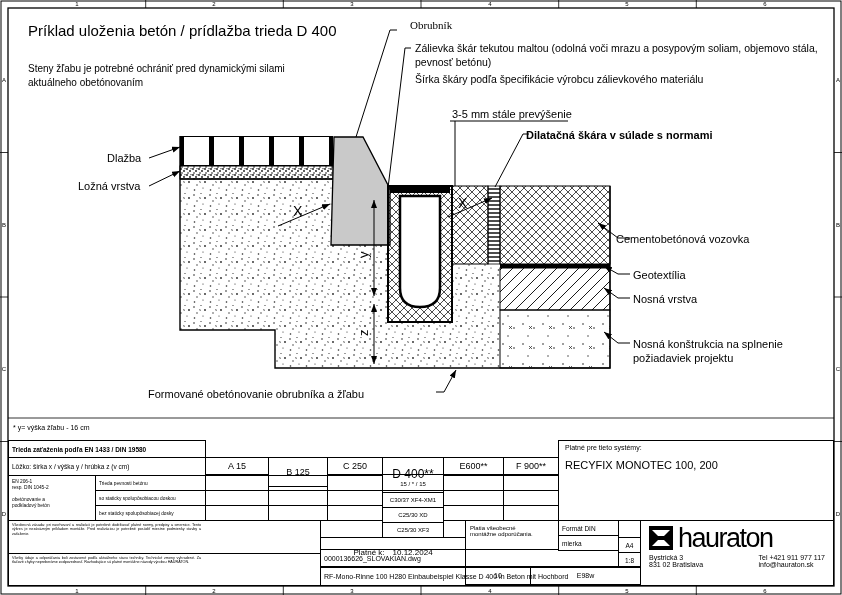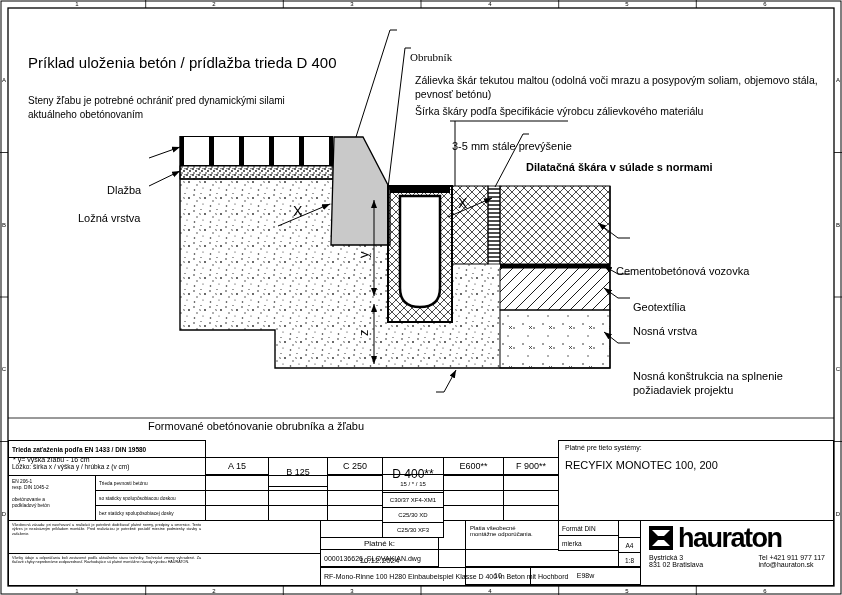--- a/index.html
+++ b/index.html
@@ -1,29 +1,29 @@
 <!DOCTYPE html>
 <html><head>
 <meta charset="utf-8">
 <style>
   html,body{margin:0;padding:0;background:#888;}
   .page{position:relative;width:842px;height:595px;background:#fff;margin:0 auto;
         font-family:"Liberation Sans",sans-serif;color:#000;overflow:hidden;}
   .abs{position:absolute;}
-  .lbl{position:absolute;font-size:11px;line-height:14px;white-space:nowrap;margin-top:32px;}
+  .lbl{position:absolute;font-size:11px;line-height:14px;white-space:nowrap;}
   .cell{position:absolute;border:1px solid #000;box-sizing:border-box;
         font-size:7px;display:flex;align-items:center;overflow:hidden;}
   .cell.center{justify-content:center;margin-top:17px;}
   .cell.pad{padding-left:3px;}
   .tiny{font-size:6px;}
   .gridref{position:absolute;font-size:6px;width:12px;height:8px;text-align:center;line-height:8px;}
   .scaleSm{font-size:6px;transform:scale(0.8);transform-origin:0 50%;white-space:nowrap;}
   .disc{font-size:6px;line-height:7px;transform:scale(0.62);transform-origin:0 0;width:160%;
         text-align:justify;}
-  .brand{font-weight:700;font-size:27px;letter-spacing:-1.5px;line-height:26px;}
+  .brand{font-weight:400;font-size:27px;letter-spacing:-1.5px;line-height:26px;}
 </style>
 </head>
 <body>
 
 <div class="page">
 
   <svg class="abs" style="left:0;top:0" width="842" height="595" viewBox="0 0 842 595">
     <defs>
       <marker id="arw" markerWidth="9" markerHeight="8" refX="8" refY="3" orient="auto-start-reverse">
         <path d="M0,0 L8,3 L0,6 Z" fill="#000"></path>
@@ -242,21 +242,21 @@
   <div class="cell" style="left:443px;top:505px;width:61px;height:16px;"></div>
   <div class="cell" style="left:503px;top:505px;width:56px;height:16px;"></div>
 
   <div class="cell" style="left:8px;top:520px;width:313px;height:34px;align-items:flex-start;padding:2px 3px;">
     <div class="disc">Všeobecná zásada: pri navrhovaní a realizácii je potrebné dodržiavať platné normy, predpisy a smernice. Tento výkres je nezáväzným príkladom montáže. Pred realizáciou je potrebné posúdiť miestne podmienky stavby a zaťaženie.</div>
     </div>
   <div class="cell" style="left:8px;top:553px;width:313px;height:33px;align-items:flex-start;padding:2px 3px;">
     <div class="disc">Všetky údaje a odporúčania boli zostavené podľa aktuálneho stavu techniky. Technické zmeny vyhradené. Za tlačové chyby nepreberáme zodpovednosť. Rozhodujúce sú platné montážne návody výrobcu HAURATON.</div>
     </div>
 
-  <div class="cell center" style="left:320px;top:520px;width:119px;height:30px;font-size:8px;gap:8px;flex-direction:column;">
+  <div class="cell center" style="left:320px;top:520px;width:146px;height:30px;font-size:8px;gap:8px;">
     <span>Platné k:</span>
     <span>10.12.2024</span>
   </div>
   <div class="cell" style="left:465px;top:520px;width:94px;height:30px;display:block;padding:4px 4px;">
     <div class="tiny">Platia všeobecné</div>
     <div class="tiny">montážne odporúčania.</div>
   </div>
   <div class="cell pad" style="left:558px;top:520px;width:61px;height:16px;font-size:6.5px;">Formát DIN</div>
   <div class="cell center" style="left:618px;top:520px;width:23px;height:16px;font-size:6.5px;">A4</div>
   <div class="cell pad" style="left:558px;top:535px;width:61px;height:16px;font-size:6.5px;">mierka</div>

